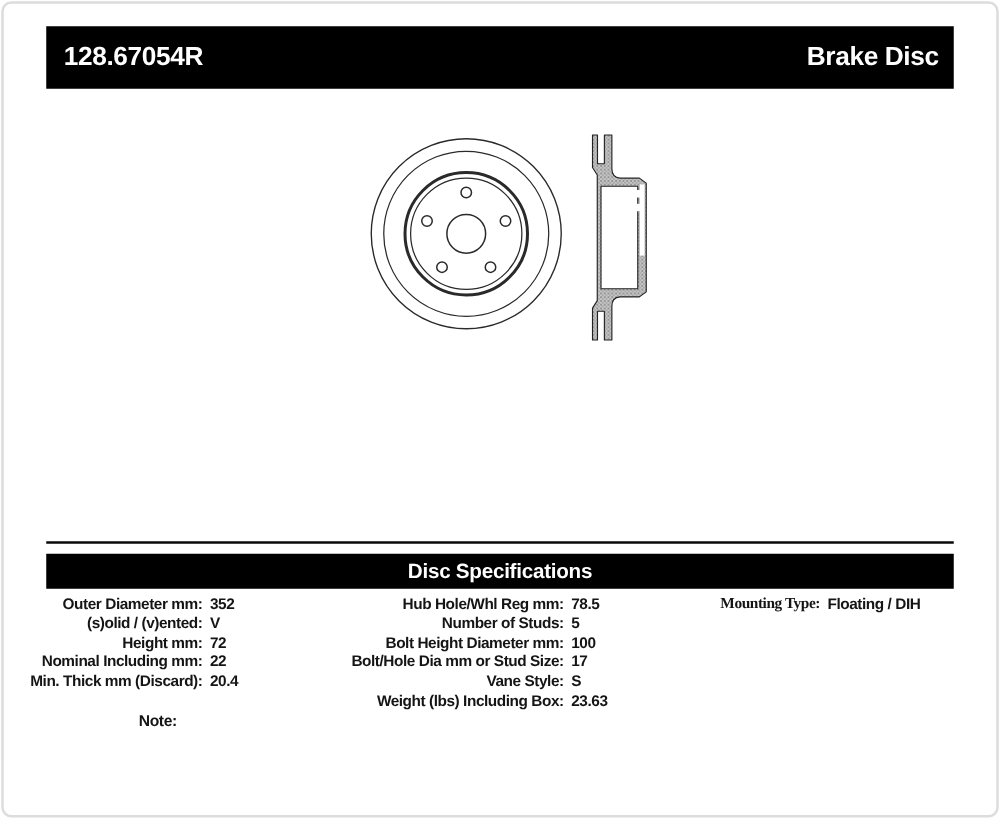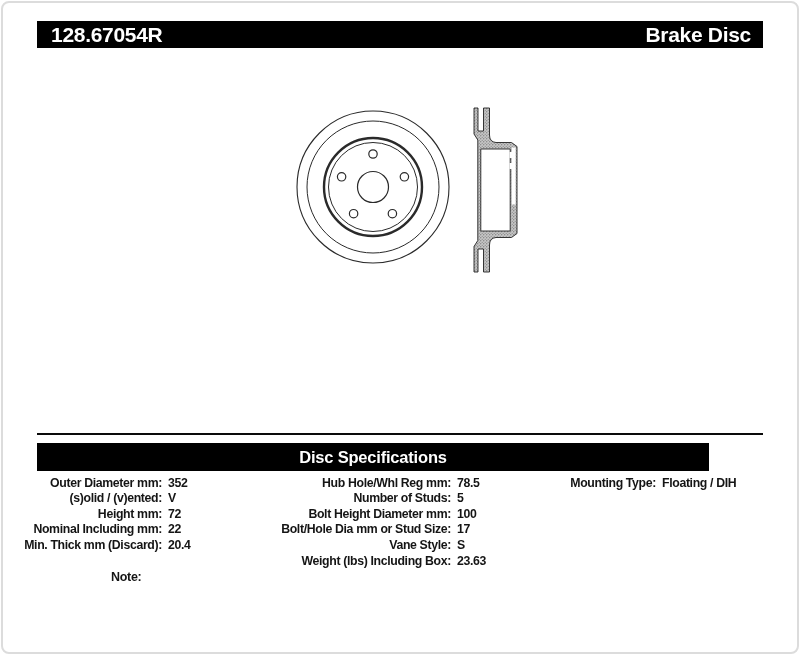--- a/index.html
+++ b/index.html
@@ -11,57 +11,57 @@
     color:#151515;
     overflow:hidden;
   }
   .frame{
     position:absolute;inset:1px;
     border:2px solid #dcdcdc;
     border-radius:8px;
     pointer-events:none;
   }
   .header-bar{
-    position:absolute;left:37px;top:21px;width:726px;height:27px;
+    position:absolute;left:37px;top:21px;width:726px;height:50px;
     background:#000000;color:#ffffff;
     display:flex;justify-content:space-between;align-items:center;
     padding:0 12px 0 14px;box-sizing:border-box;
   }
   .header-bar .part-number,
   .header-bar .product-title{
     font-size:21px;font-weight:bold;letter-spacing:-0.3px;white-space:nowrap;
   }
   .drawing{
     position:absolute;left:283px;top:98px;width:245px;height:190px;
   }
   .rule{
     position:absolute;left:37px;top:433px;width:726px;height:2px;background:#0a0a0a;
   }
   .section-bar{
-    position:absolute;left:37px;top:443px;width:672px;height:28px;
+    position:absolute;left:37px;top:443px;width:726px;height:28px;
     background:#000000;color:#ffffff;
     display:flex;justify-content:center;align-items:center;
   }
   .section-title{
     font-size:16.5px;font-weight:bold;letter-spacing:-0.2px;
   }
   .spec-col{
     position:absolute;top:474px;
   }
   .spec-col.left{left:40px;}
   .spec-col.middle{left:255px;margin-left:21px;}
   .spec-col.right{left:556px;}
   .spec-row{
     height:15.6px;display:flex;align-items:flex-end;
     font-size:12.3px;font-weight:bold;letter-spacing:-0.35px;white-space:nowrap;
   }
   .spec-label{display:flex;justify-content:flex-end;}
   .spec-col.left  .spec-label{width:122px;}
   .spec-col.middle .spec-label{width:175px;}
-  .spec-col.right .spec-label{width:100px;}
+  .spec-col.right .spec-label{width:100px;font-family:Liberation Serif, serif;}
   .spec-value{margin-left:6px;}
   .note{
     position:absolute;left:111px;top:570px;
     font-size:12.5px;font-weight:bold;letter-spacing:-0.3px;
   }
 </style>
 </head>
 <body>
 
 <div class="page">

